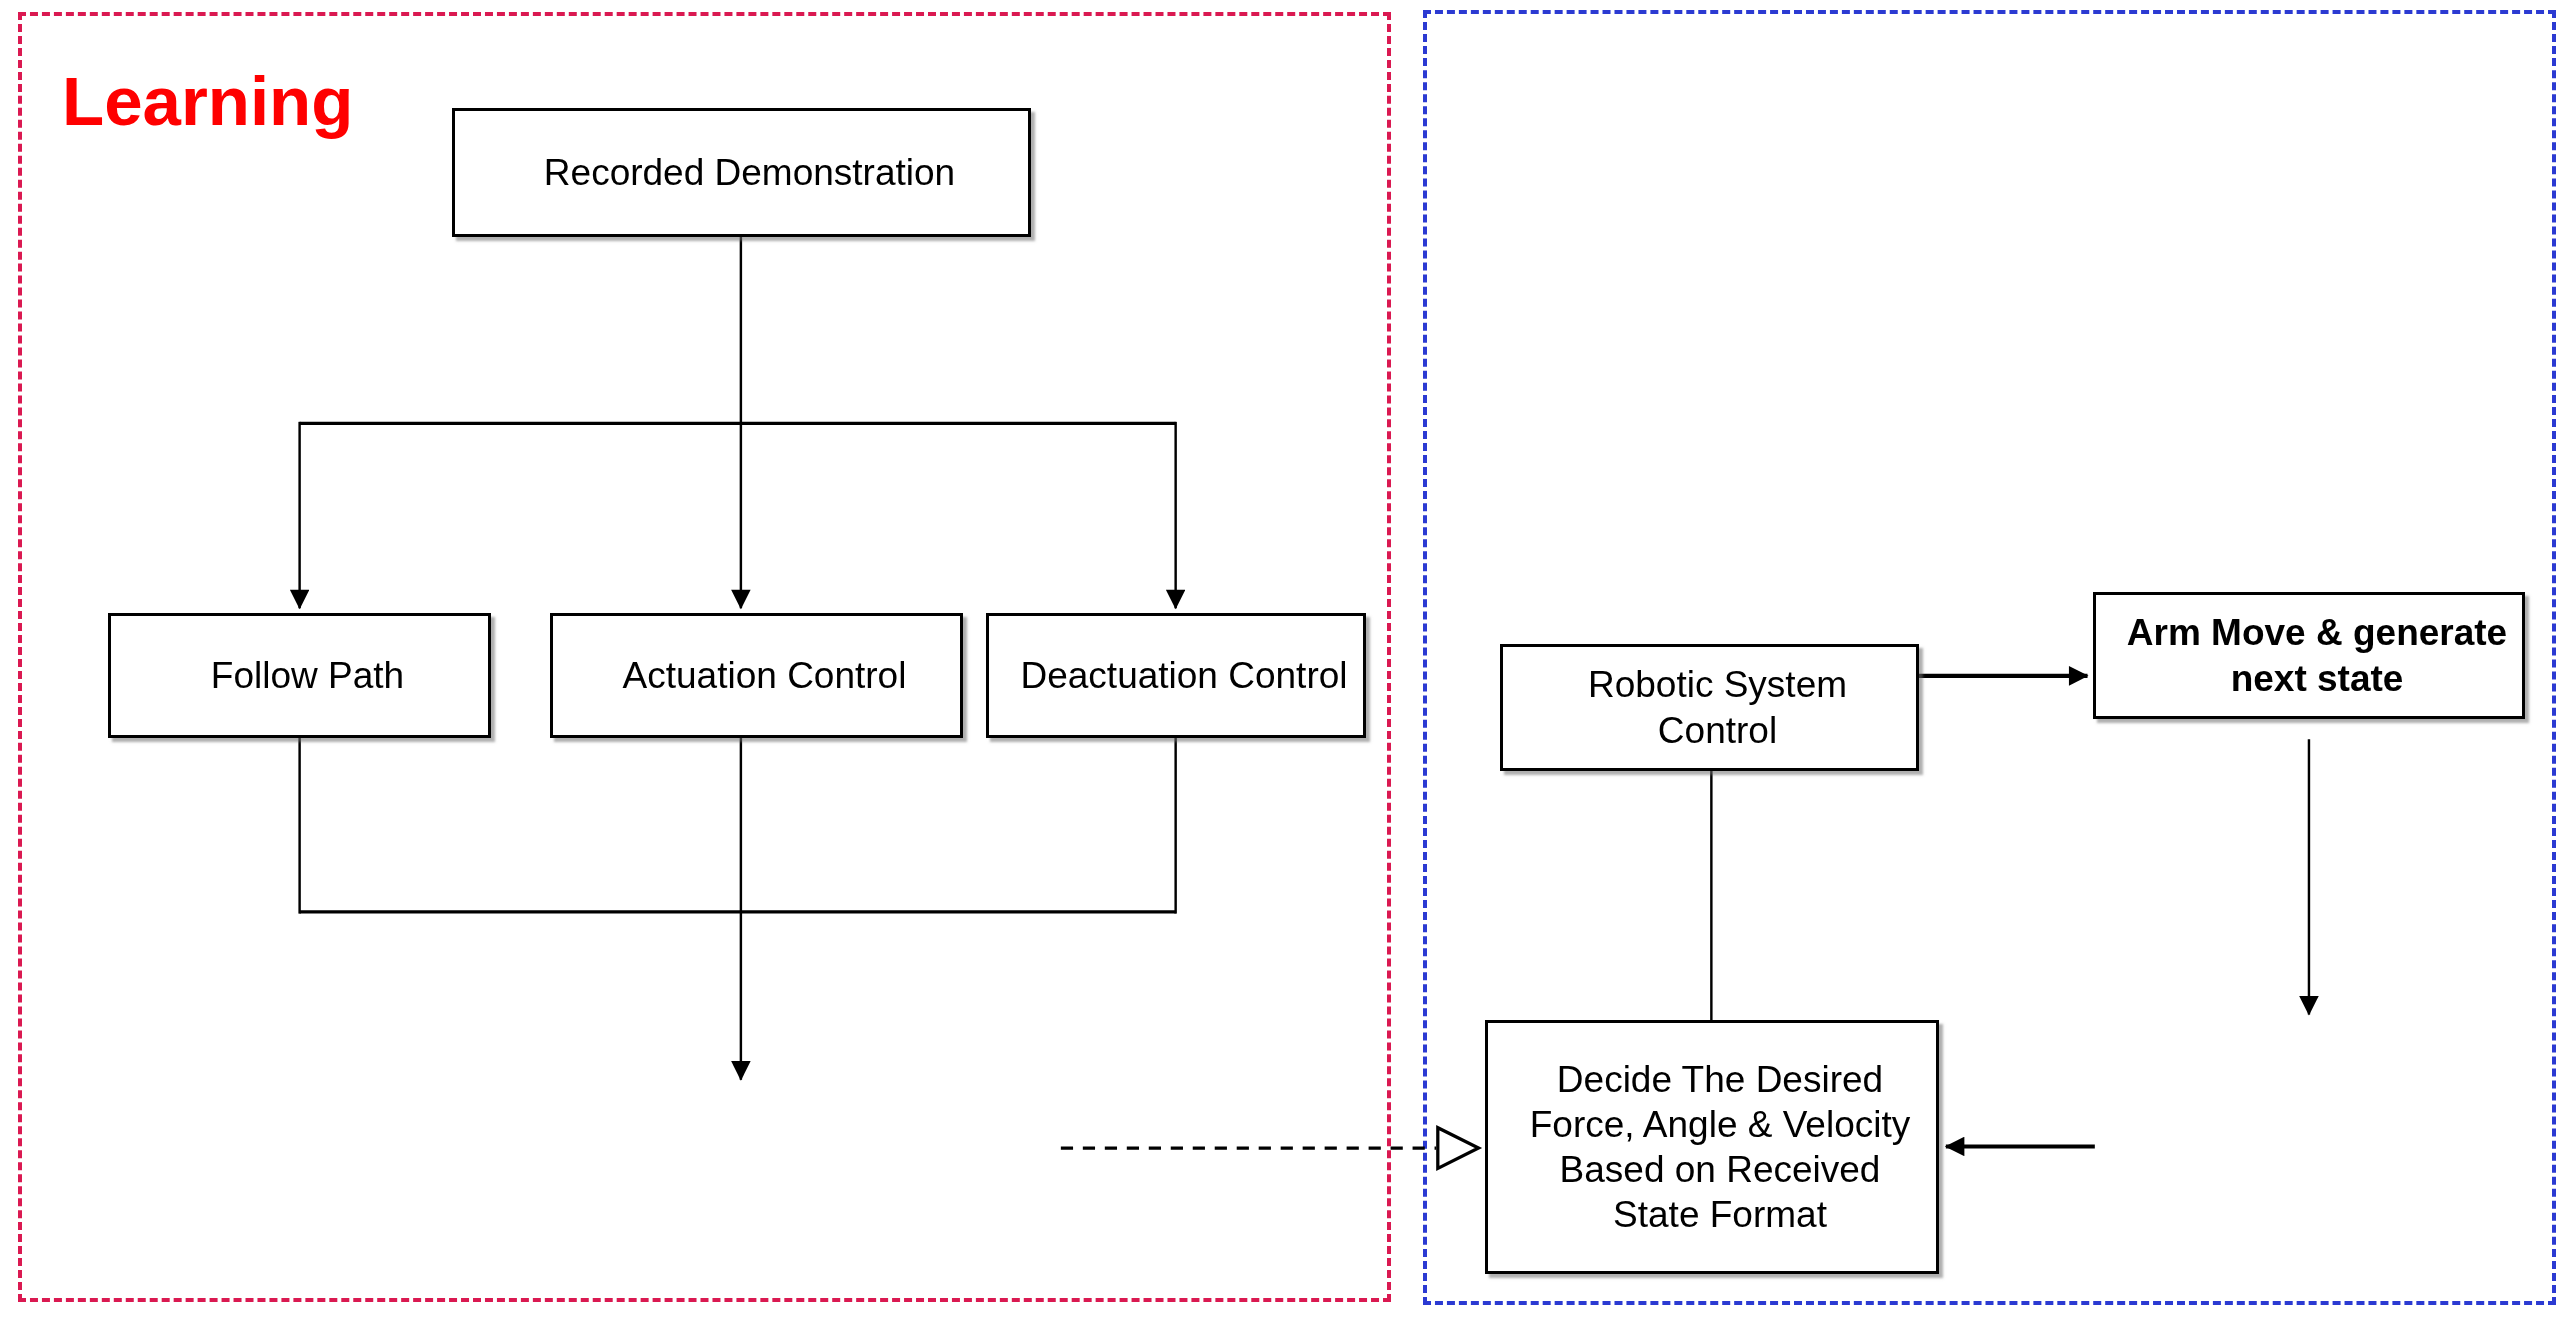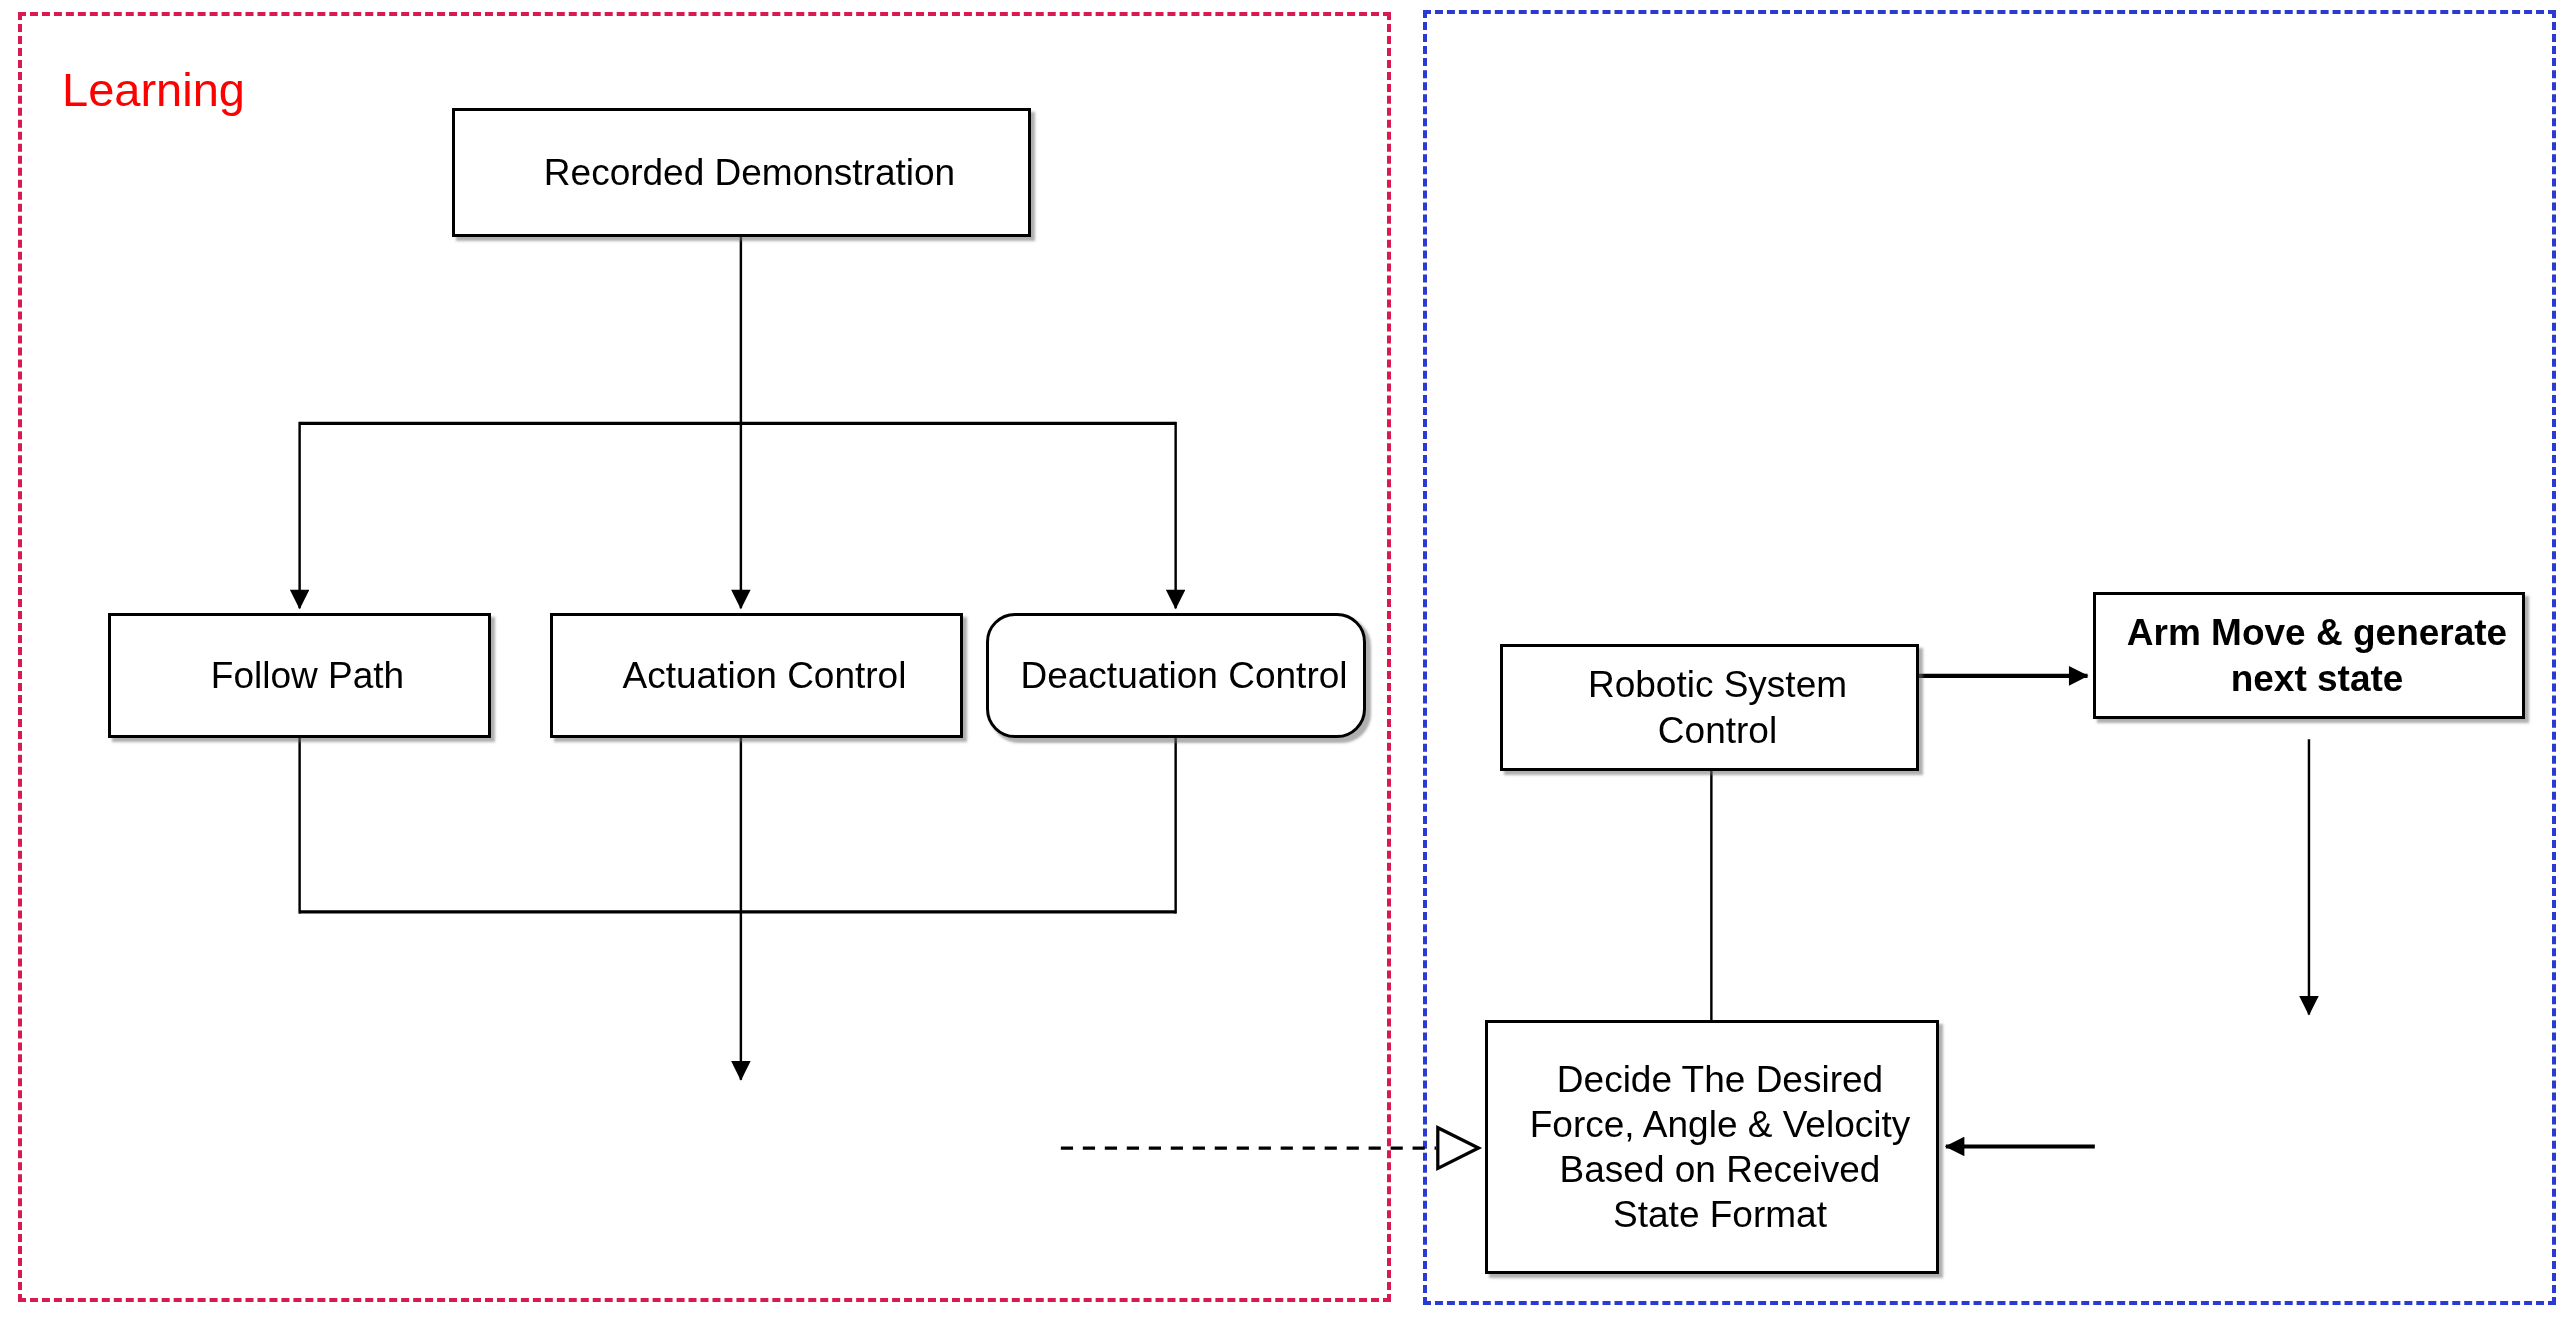--- a/index.html
+++ b/index.html
@@ -5,35 +5,35 @@
   * { box-sizing: border-box; }
   html,body { margin:0; padding:0; background:#ffffff; }
   .canvas {
     position:relative; width:2576px; height:1333px; background:#ffffff;
     font-family:"Liberation Sans", sans-serif; overflow:hidden;
   }
   .region { position:absolute; border-style:dashed; border-width:4.9px; background:transparent; }
   #region-learning   { left:18px;   top:12.2px; width:1373px; height:1290px; border-color:#da1951; }
   #region-reproducing{ left:1423px; top:9.8px; width:1133px; height:1295px; border-color:#2b3ad2; }
 
-  .region-title { position:absolute; font-weight:normal; font-size:47px; }
+  .region-title { position:absolute; font-weight:bold; font-size:69px; }
   #title-learning    { left:62px;   top:62px; color:#fe0000; }
   #title-reproducing { left:1508px; top:62px; color:#0f9bf0; }
 
   .node {
     position:absolute; border:3.3px solid #000000; background:#ffffff; color:#000000;
     display:flex; align-items:center; justify-content:center; text-align:center;
     font-size:37px; line-height:1.22; white-space:pre-line;
     box-shadow:4.1px 4.1px 2.4px rgba(110,110,110,0.55);
     padding-left:16px;
   }
   #node-recorded   { left:452px;  top:108px;  width:579px; height:129px; }
   #node-follow     { left:108px;  top:613px;  width:383px; height:125px; }
   #node-actuation  { left:550px;  top:613px;  width:413px; height:125px; }
-  #node-deactuation{ left:986px; top:613px;  width:380px; height:125px;border-radius:29px; }
+  #node-deactuation{ left:986px; top:613px;  width:380px; height:125px; }
   #node-lbc        { left:423px;  top:1084px; width:637px; height:125px; }
   #node-robotic    { left:1500px; top:644px;  width:419px; height:127px; }
   #node-arm        { left:2093px; top:592px;  width:432px; height:127px;font-weight:bold; }
   #node-decide     { left:1485px; top:1020px; width:454px; height:254px; }
   #node-sensor     { left:2095px; top:1020px; width:432px; height:254px; }
 
   svg.connectors { position:absolute; left:0; top:0; width:2576px; height:1333px; pointer-events:none; }
 </style>
 </head>
 <body>

